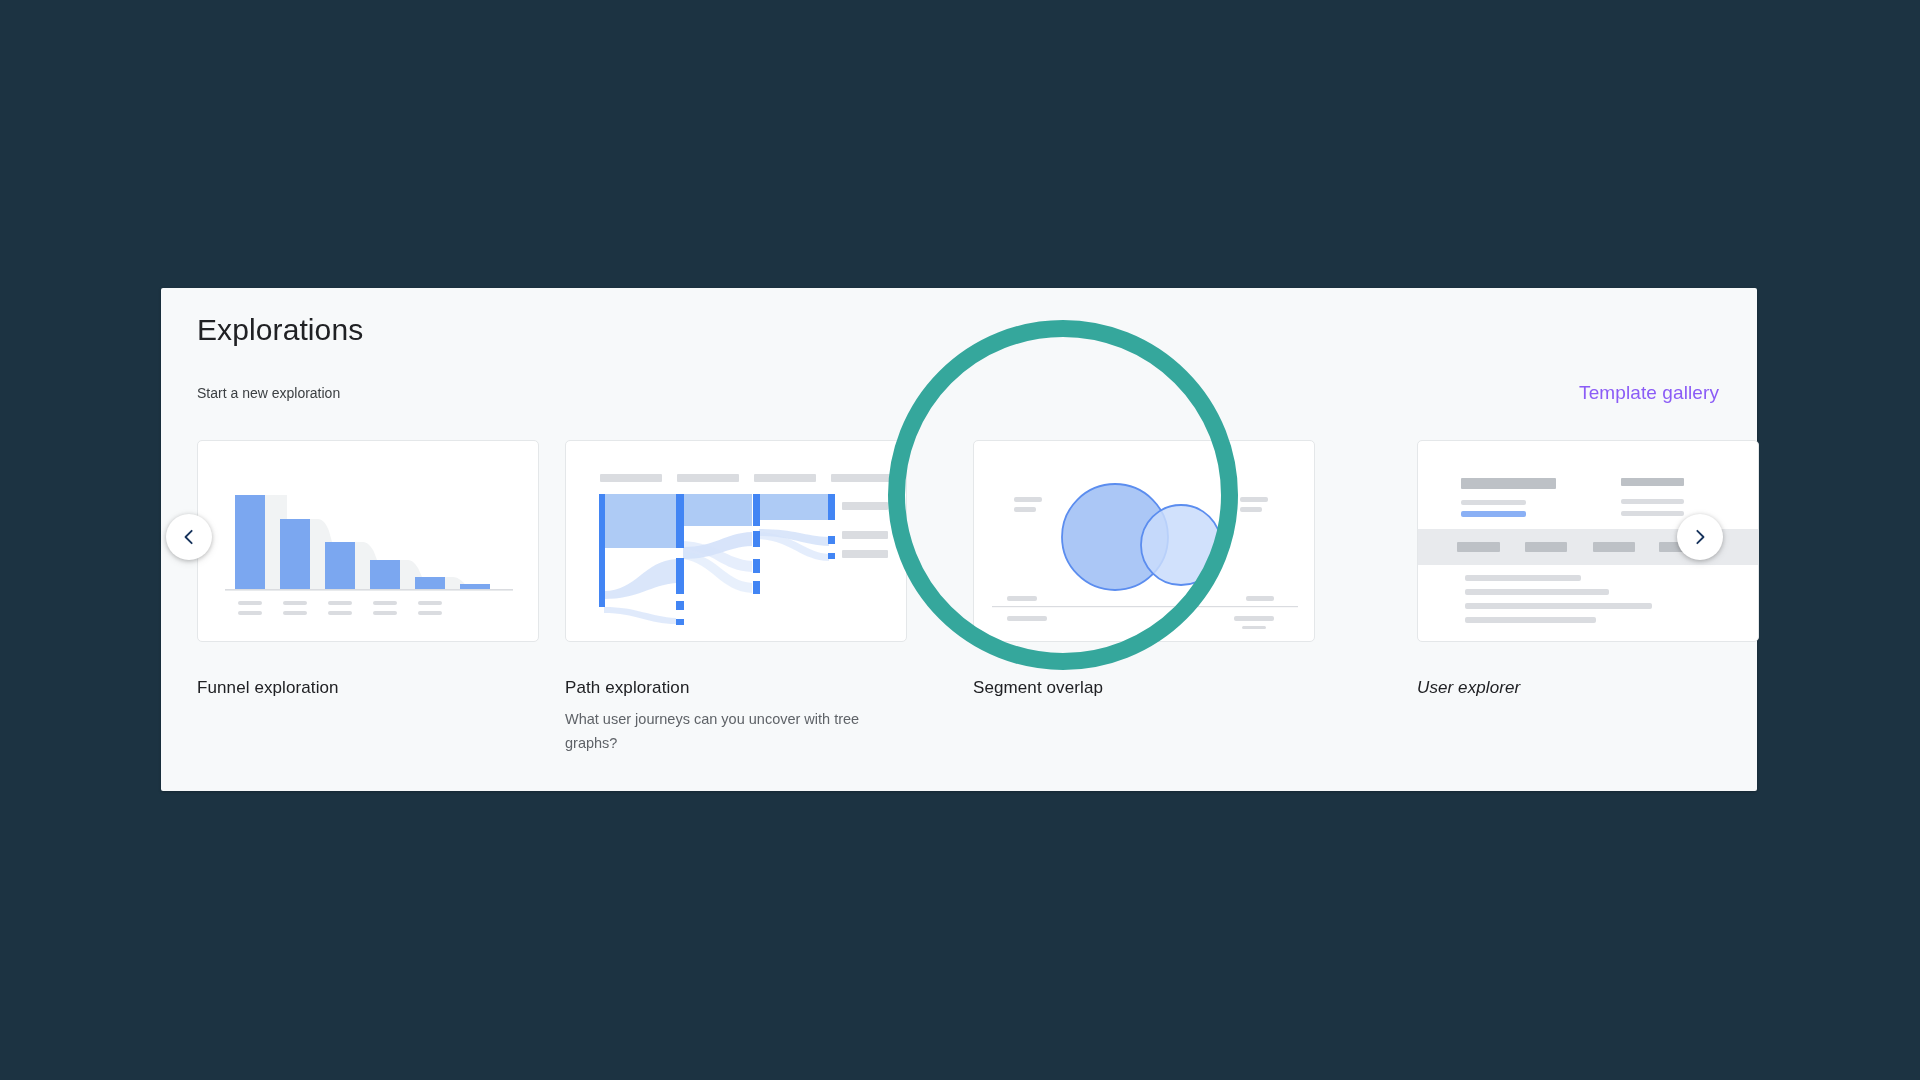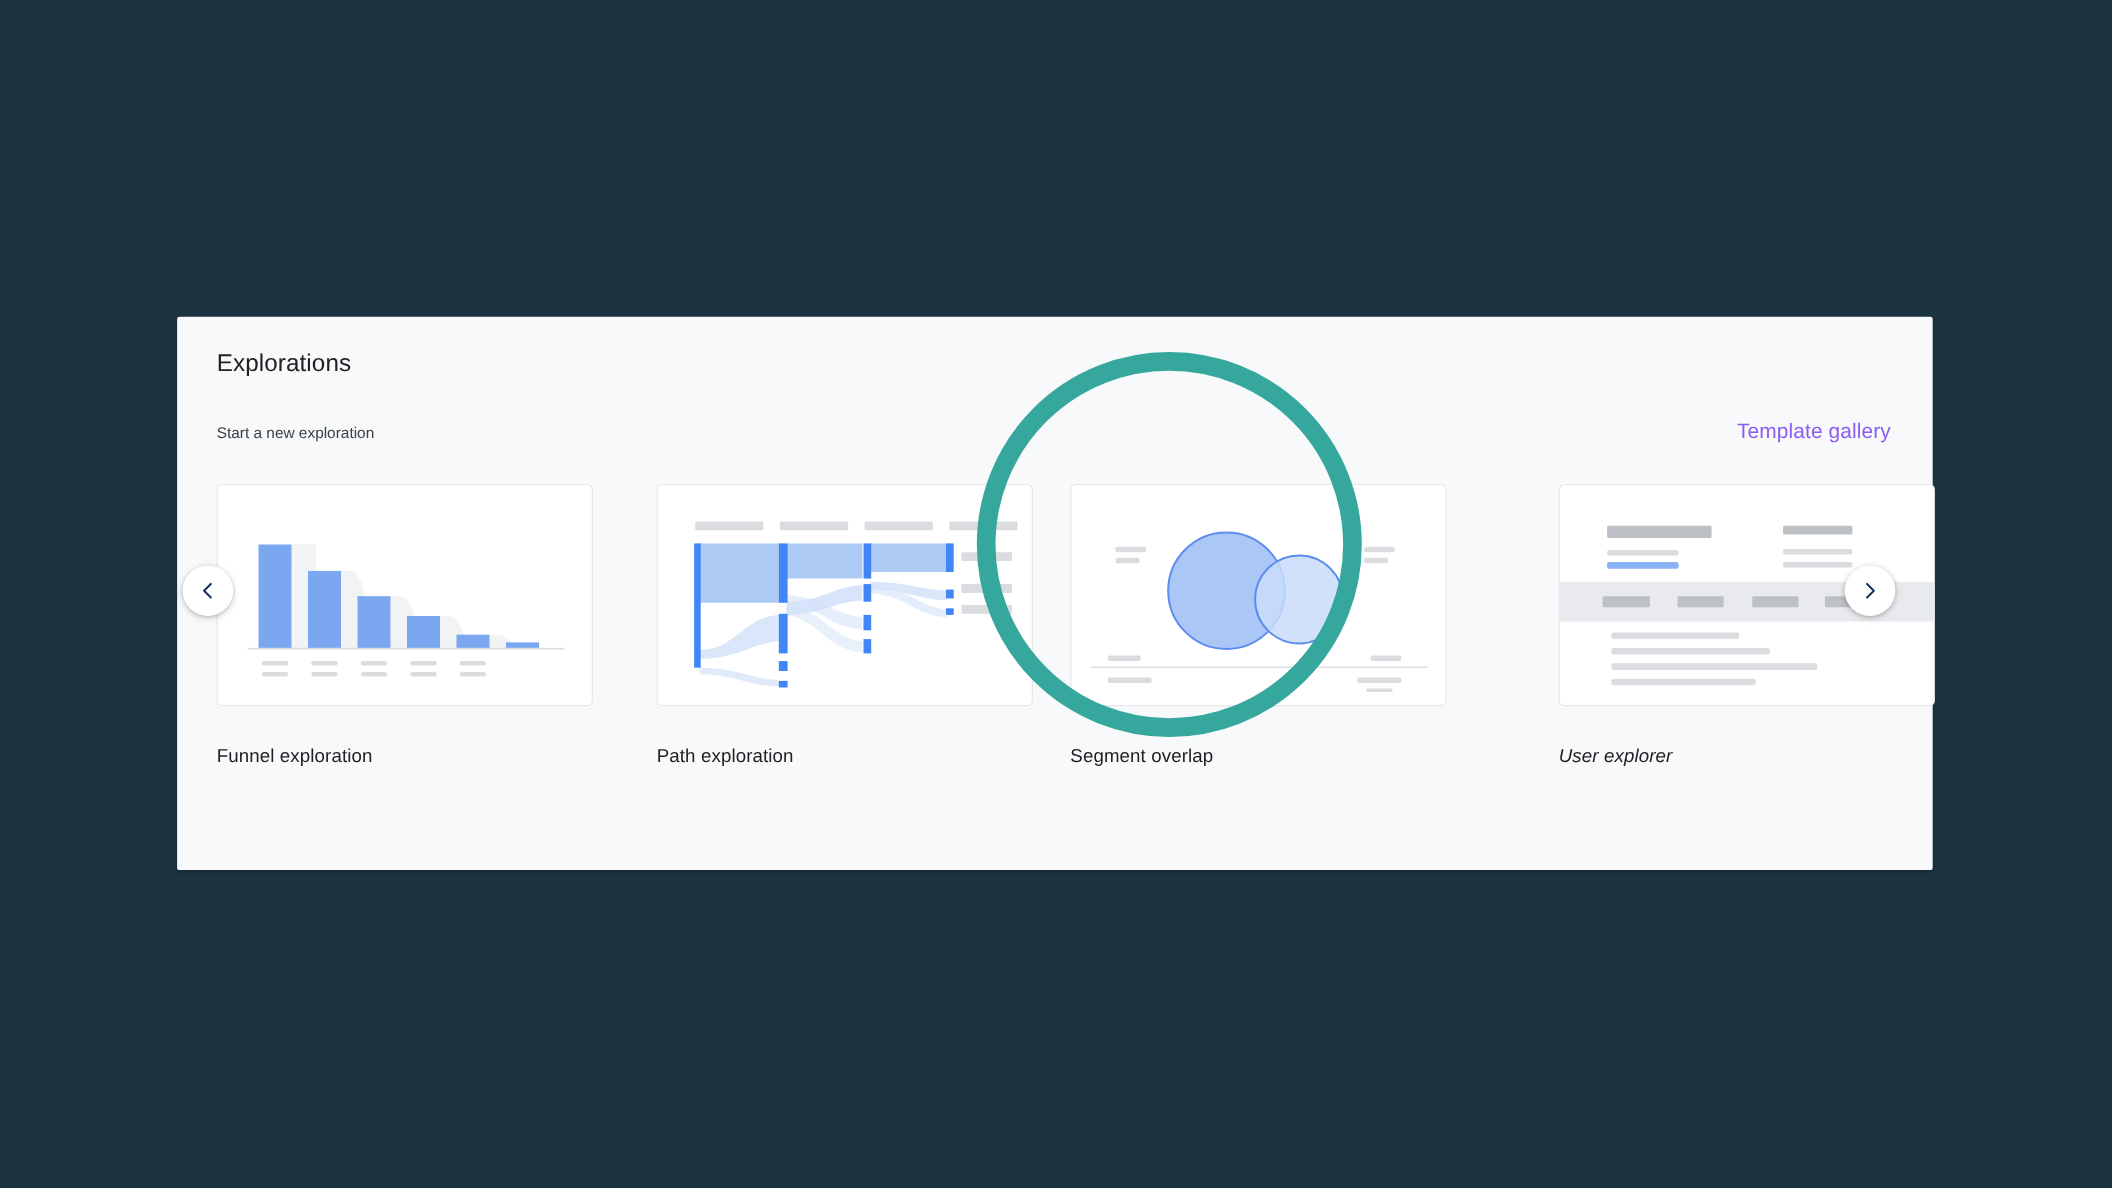--- a/index.html
+++ b/index.html
@@ -25,21 +25,21 @@
     height: 503px;
     background: #f7f9fa;
     border-radius: 2px;
     box-shadow: 0 1px 3px rgba(0,0,0,.25);
   }
 
   .panel-title {
     position: absolute;
     left: 36px;
     top: 22px;
-    font-size: 22px;
+    font-size: 30px;
     line-height: 40px;
     font-weight: 400;
     color: #202124;
     letter-spacing: .1px;
   }
 
   .section-row {
     position: absolute;
     left: 36px;
     right: 36px;
@@ -79,21 +79,21 @@
     bottom: 0;
   }
 
   .card {
     position: absolute;
     top: 0;
     width: 342px;
     cursor: pointer;
   }
   .card.c0 { left: 0px; }
-  .card.c1 { left: 400px; }
+  .card.c1 { left: 368px; }
   .card.c2 { left: 776px; }
   .card.c3 { left: 1220px; font-style: italic; }
 
   .thumb {
     position: relative;
     width: 342px;
     height: 202px;
     background: #ffffff;
     border: 1px solid #e4e7e9;
     border-radius: 5px;
@@ -249,20 +249,21 @@
           </g>
 
           <g fill="#dadce0">
             <rect x="276" y="61" width="46" height="8" rx="1"></rect>
             <rect x="276" y="90" width="46" height="8" rx="1"></rect>
             <rect x="276" y="109" width="46" height="8" rx="1"></rect>
           </g>
         </svg>
       </div>
       <div class="card-title">Path exploration</div>
+      <div class="card-desc">What user journeys can you uncover with tree graphs?</div>
     </div>
 
     <div class="card c2">
       <div class="thumb">
         <svg class="venn-svg" width="342" height="202" viewBox="0 0 342 202">
 
           <g fill="#dadce0">
             <rect x="40" y="56" width="28" height="5" rx="2"></rect>
             <rect x="40" y="66" width="22" height="5" rx="2"></rect>
           </g>

